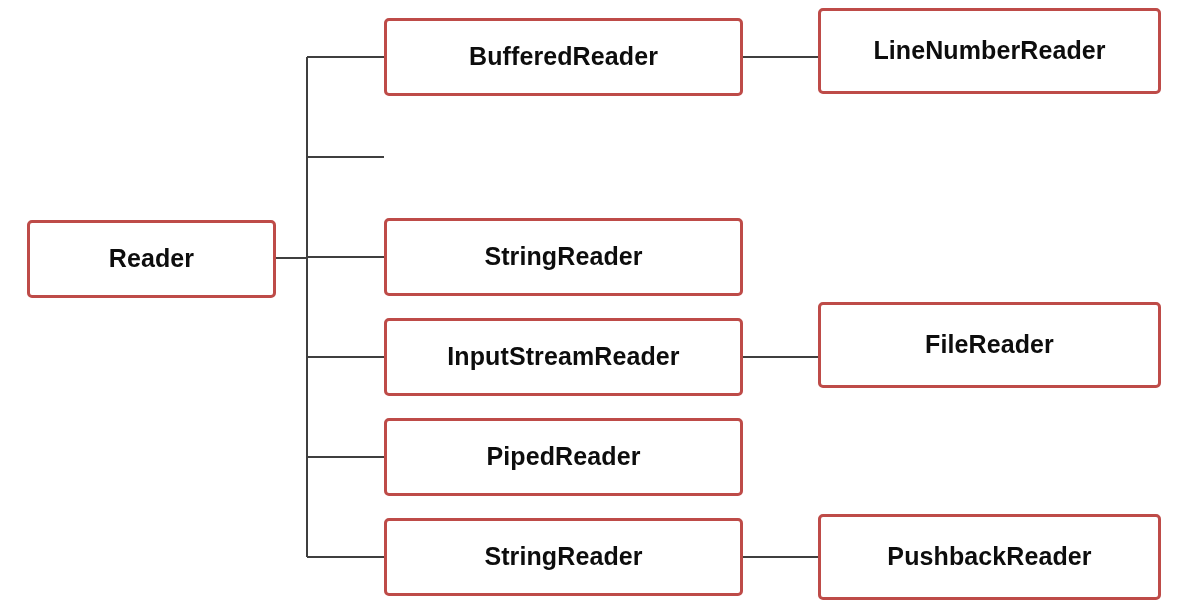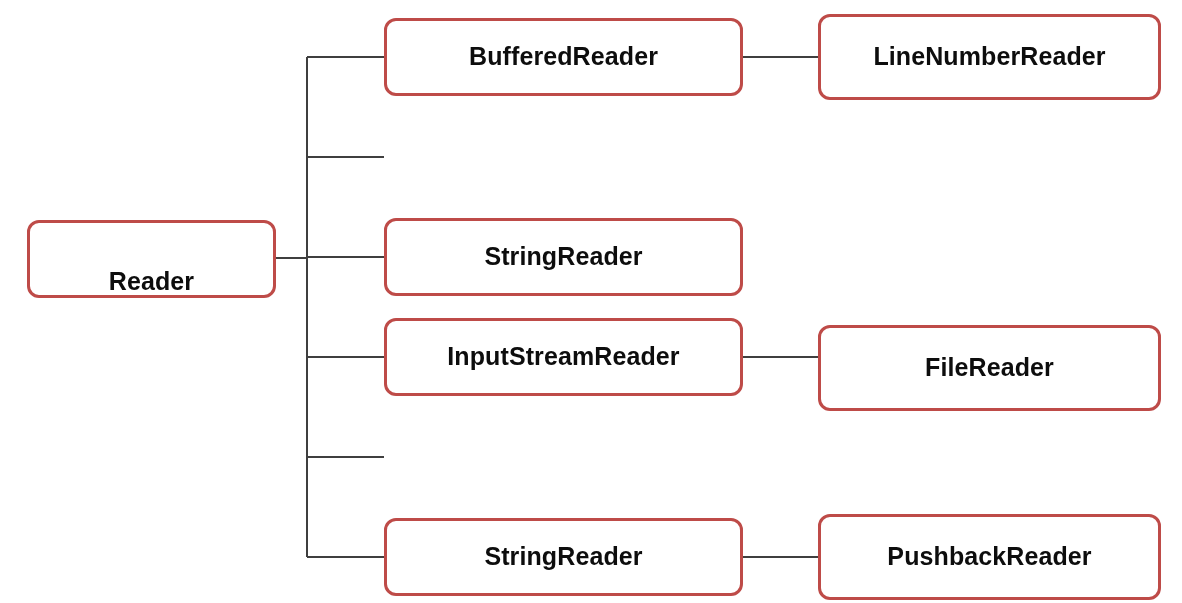--- a/index.html
+++ b/index.html
@@ -31,21 +31,21 @@
     pointer-events: none;
   }
 
   
   .node {
     position: absolute;
     z-index: 2;
     box-sizing: border-box;
     background: #ffffff;
     border: 3px solid #be4b48;
-    border-radius: 12px;
+    border-radius: 5px;
     display: flex;
     align-items: center;
     justify-content: center;
     text-align: center;
   }
   .node-label {
     font-weight: bold;
     color: #0d0d0d;
     letter-spacing: 0.1px;
     line-height: 1.1;
@@ -87,40 +87,43 @@
         <line x1="307" y1="257" x2="384" y2="257" stroke="#3f3f3f"></line>
         <line x1="307" y1="357" x2="384" y2="357" stroke="#3f3f3f"></line>
         <line x1="307" y1="457" x2="384" y2="457" stroke="#3f3f3f"></line>
         <line x1="307" y1="557" x2="384" y2="557" stroke="#3f3f3f"></line>
         <line x1="743" y1="57" x2="818" y2="57" stroke="#3f3f3f"></line>
         <line x1="743" y1="357" x2="818" y2="357" stroke="#3f3f3f"></line>
         <line x1="743" y1="557" x2="818" y2="557" stroke="#3f3f3f"></line>
       </g>
   </svg>
 
-  <div class="node col-root" style="top:220px;align-items:flex-end;">
+  <div class="node col-root" style="top:220px;">
     <span class="node-label">Reader</span>
   </div>
 
   <div class="node col-mid" style="top:18px;">
     <span class="node-label">BufferedReader</span>
   </div>
   <div class="node col-mid" style="top:218px;">
     <span class="node-label">StringReader</span>
   </div>
   <div class="node col-mid" style="top:318px;justify-content:center;">
     <span class="node-label">InputStreamReader</span>
   </div>
+  <div class="node col-mid" style="top:418px;">
+    <span class="node-label">PipedReader</span>
+  </div>
   <div class="node col-mid" style="top:518px;">
     <span class="node-label">StringReader</span>
   </div>
 
-  <div class="node col-leaf" style="top:14px;">
+  <div class="node col-leaf" style="top:8px;">
     <span class="node-label">LineNumberReader</span>
   </div>
-  <div class="node col-leaf" style="top:325px;">
+  <div class="node col-leaf" style="top:302px;">
     <span class="node-label">FileReader</span>
   </div>
   <div class="node col-leaf" style="top:514px;">
     <span class="node-label">PushbackReader</span>
   </div>
 
 </div>
 
 </body></html>

